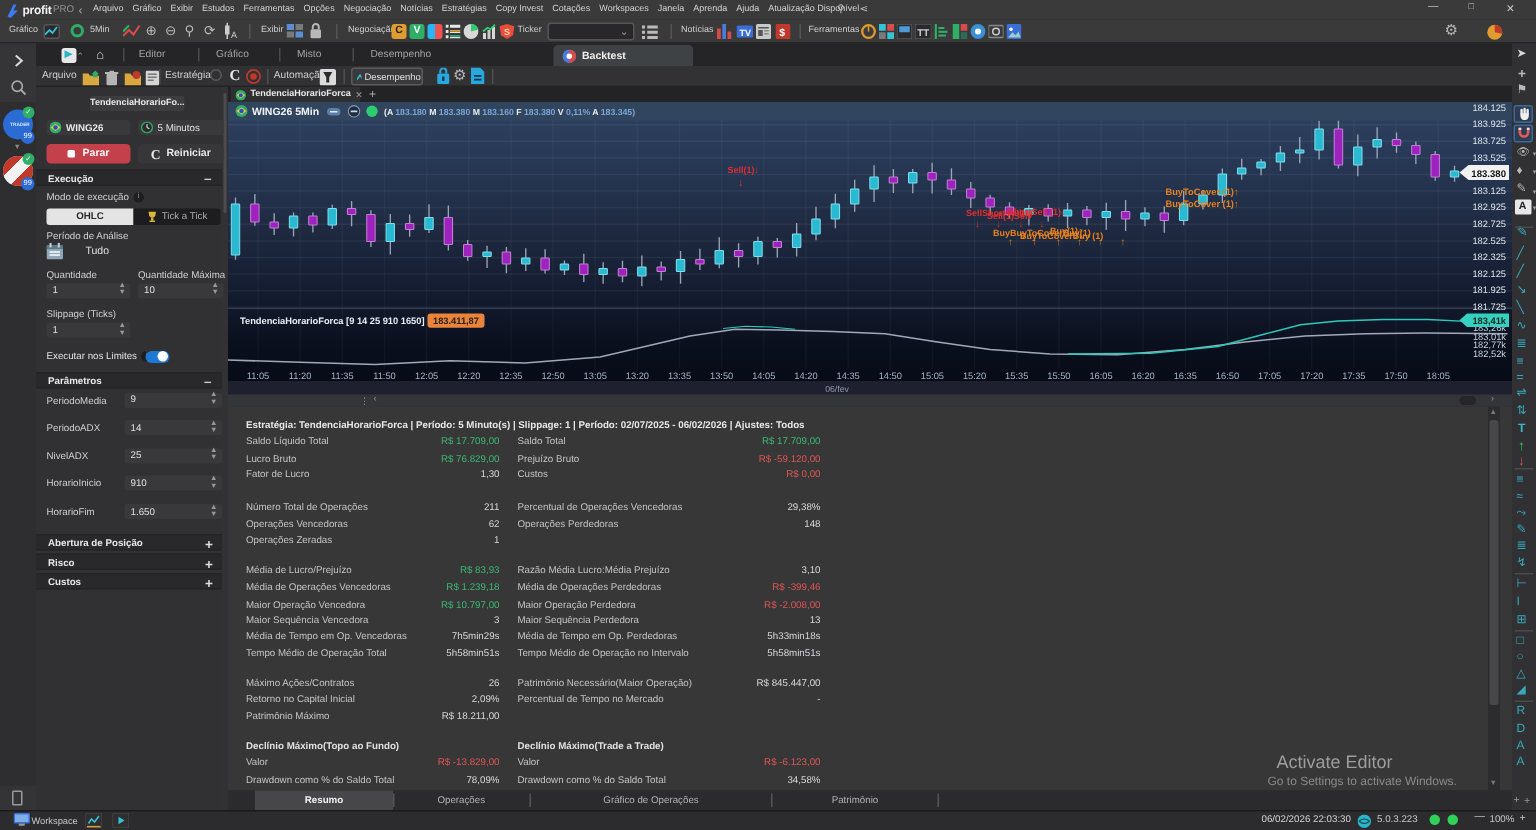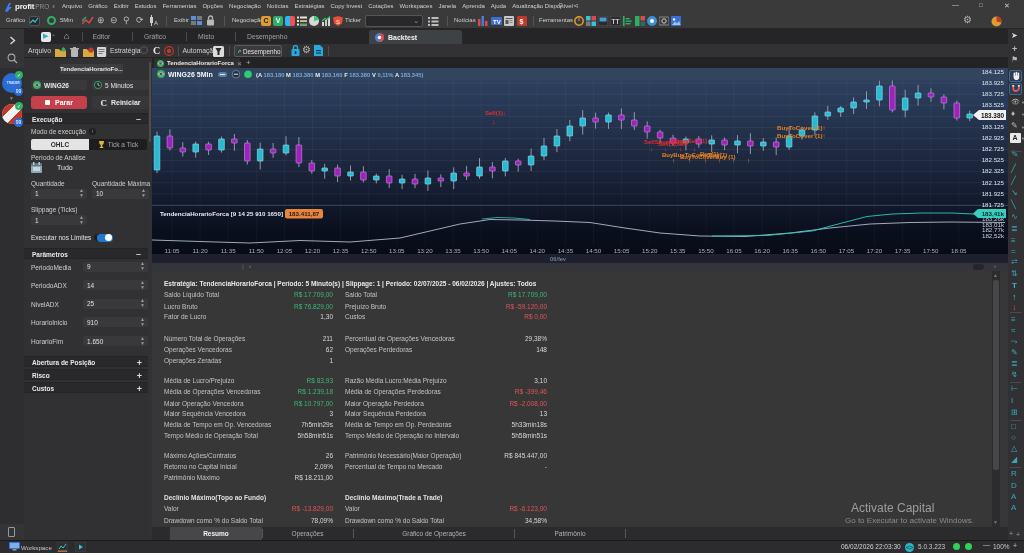--- a/index.html
+++ b/index.html
@@ -776,22 +776,22 @@
     <div class="ab" style="left:240px;top:516.6px;width:93px;font-size:6.5px;color:#d8d8da;text-align:right">78,09%</div>
     <div class="ab" style="left:345px;top:516.6px;font-size:6.5px;color:#c4c4c6;font-weight:normal">Drawdown como % do Saldo Total</div>
     <div class="ab" style="left:450px;top:516.6px;width:97px;font-size:6.5px;color:#d8d8da;text-align:right">34,58%</div>
     <div class="ab" style="left:164px;top:494.2px;font-size:6.5px;color:#e0e0e0;font-weight:bold">Declínio Máximo(Topo ao Fundo)</div>
     <div class="ab" style="left:345px;top:494.2px;font-size:6.5px;color:#e0e0e0;font-weight:bold">Declínio Máximo(Trade a Trade)</div>
 <div class="ab" style="left:992px;top:271px;width:8px;height:256px;background:#2c2c2e"></div>
 <div class="ab" style="left:993px;top:272px;color:#7a7a7a;font-size:5px">▲</div>
 <div class="ab" style="left:993px;top:519px;color:#7a7a7a;font-size:5px">▼</div>
 <div class="ab" style="left:993px;top:280px;width:6px;height:190px;background:#47474a;border-radius:2px"></div>
 
-<div class="ab" style="left:851px;top:501px;font-size:12px;color:#9d9d9d">Activate Capital</div>
-<div class="ab" style="left:845px;top:516px;font-size:8px;color:#8b8b8b">Go to Executar to activate Windows.</div>
+<div class="ab" style="left:851px;top:501px;font-size:12px;color:#9d9d9d">Activate Editor</div>
+<div class="ab" style="left:845px;top:516px;font-size:8px;color:#8b8b8b">Go to Settings to activate Windows.</div>
 
 <div class="ab" style="left:152px;top:527px;width:856px;height:13px;background:#2b2b2d"></div>
 <div class="ab" style="left:170px;top:527px;width:92px;height:13px;background:#47474a;color:#f2f2f2;font-size:6.5px;font-weight:bold;text-align:center;line-height:13px">Resumo</div>
 <div class="ab" style="left:262px;top:527px;width:91px;height:13px;color:#b2b2b4;font-size:6.5px;text-align:center;line-height:13px">Operações</div>
 <div class="ab" style="left:262px;top:529px;width:1px;height:9px;background:#555"></div>
 <div class="ab" style="left:353px;top:527px;width:1px;height:9px;margin-top:2px;background:#555"></div>
 <div class="ab" style="left:354px;top:527px;width:160px;height:13px;color:#b2b2b4;font-size:6.5px;text-align:center;line-height:13px">Gráfico de Operações</div>
 <div class="ab" style="left:514px;top:527px;width:1px;height:9px;margin-top:2px;background:#555"></div>
 <div class="ab" style="left:515px;top:527px;width:110px;height:13px;color:#b2b2b4;font-size:6.5px;text-align:center;line-height:13px">Patrimônio</div>
 <div class="ab" style="left:625px;top:527px;width:1px;height:9px;margin-top:2px;background:#555"></div>

